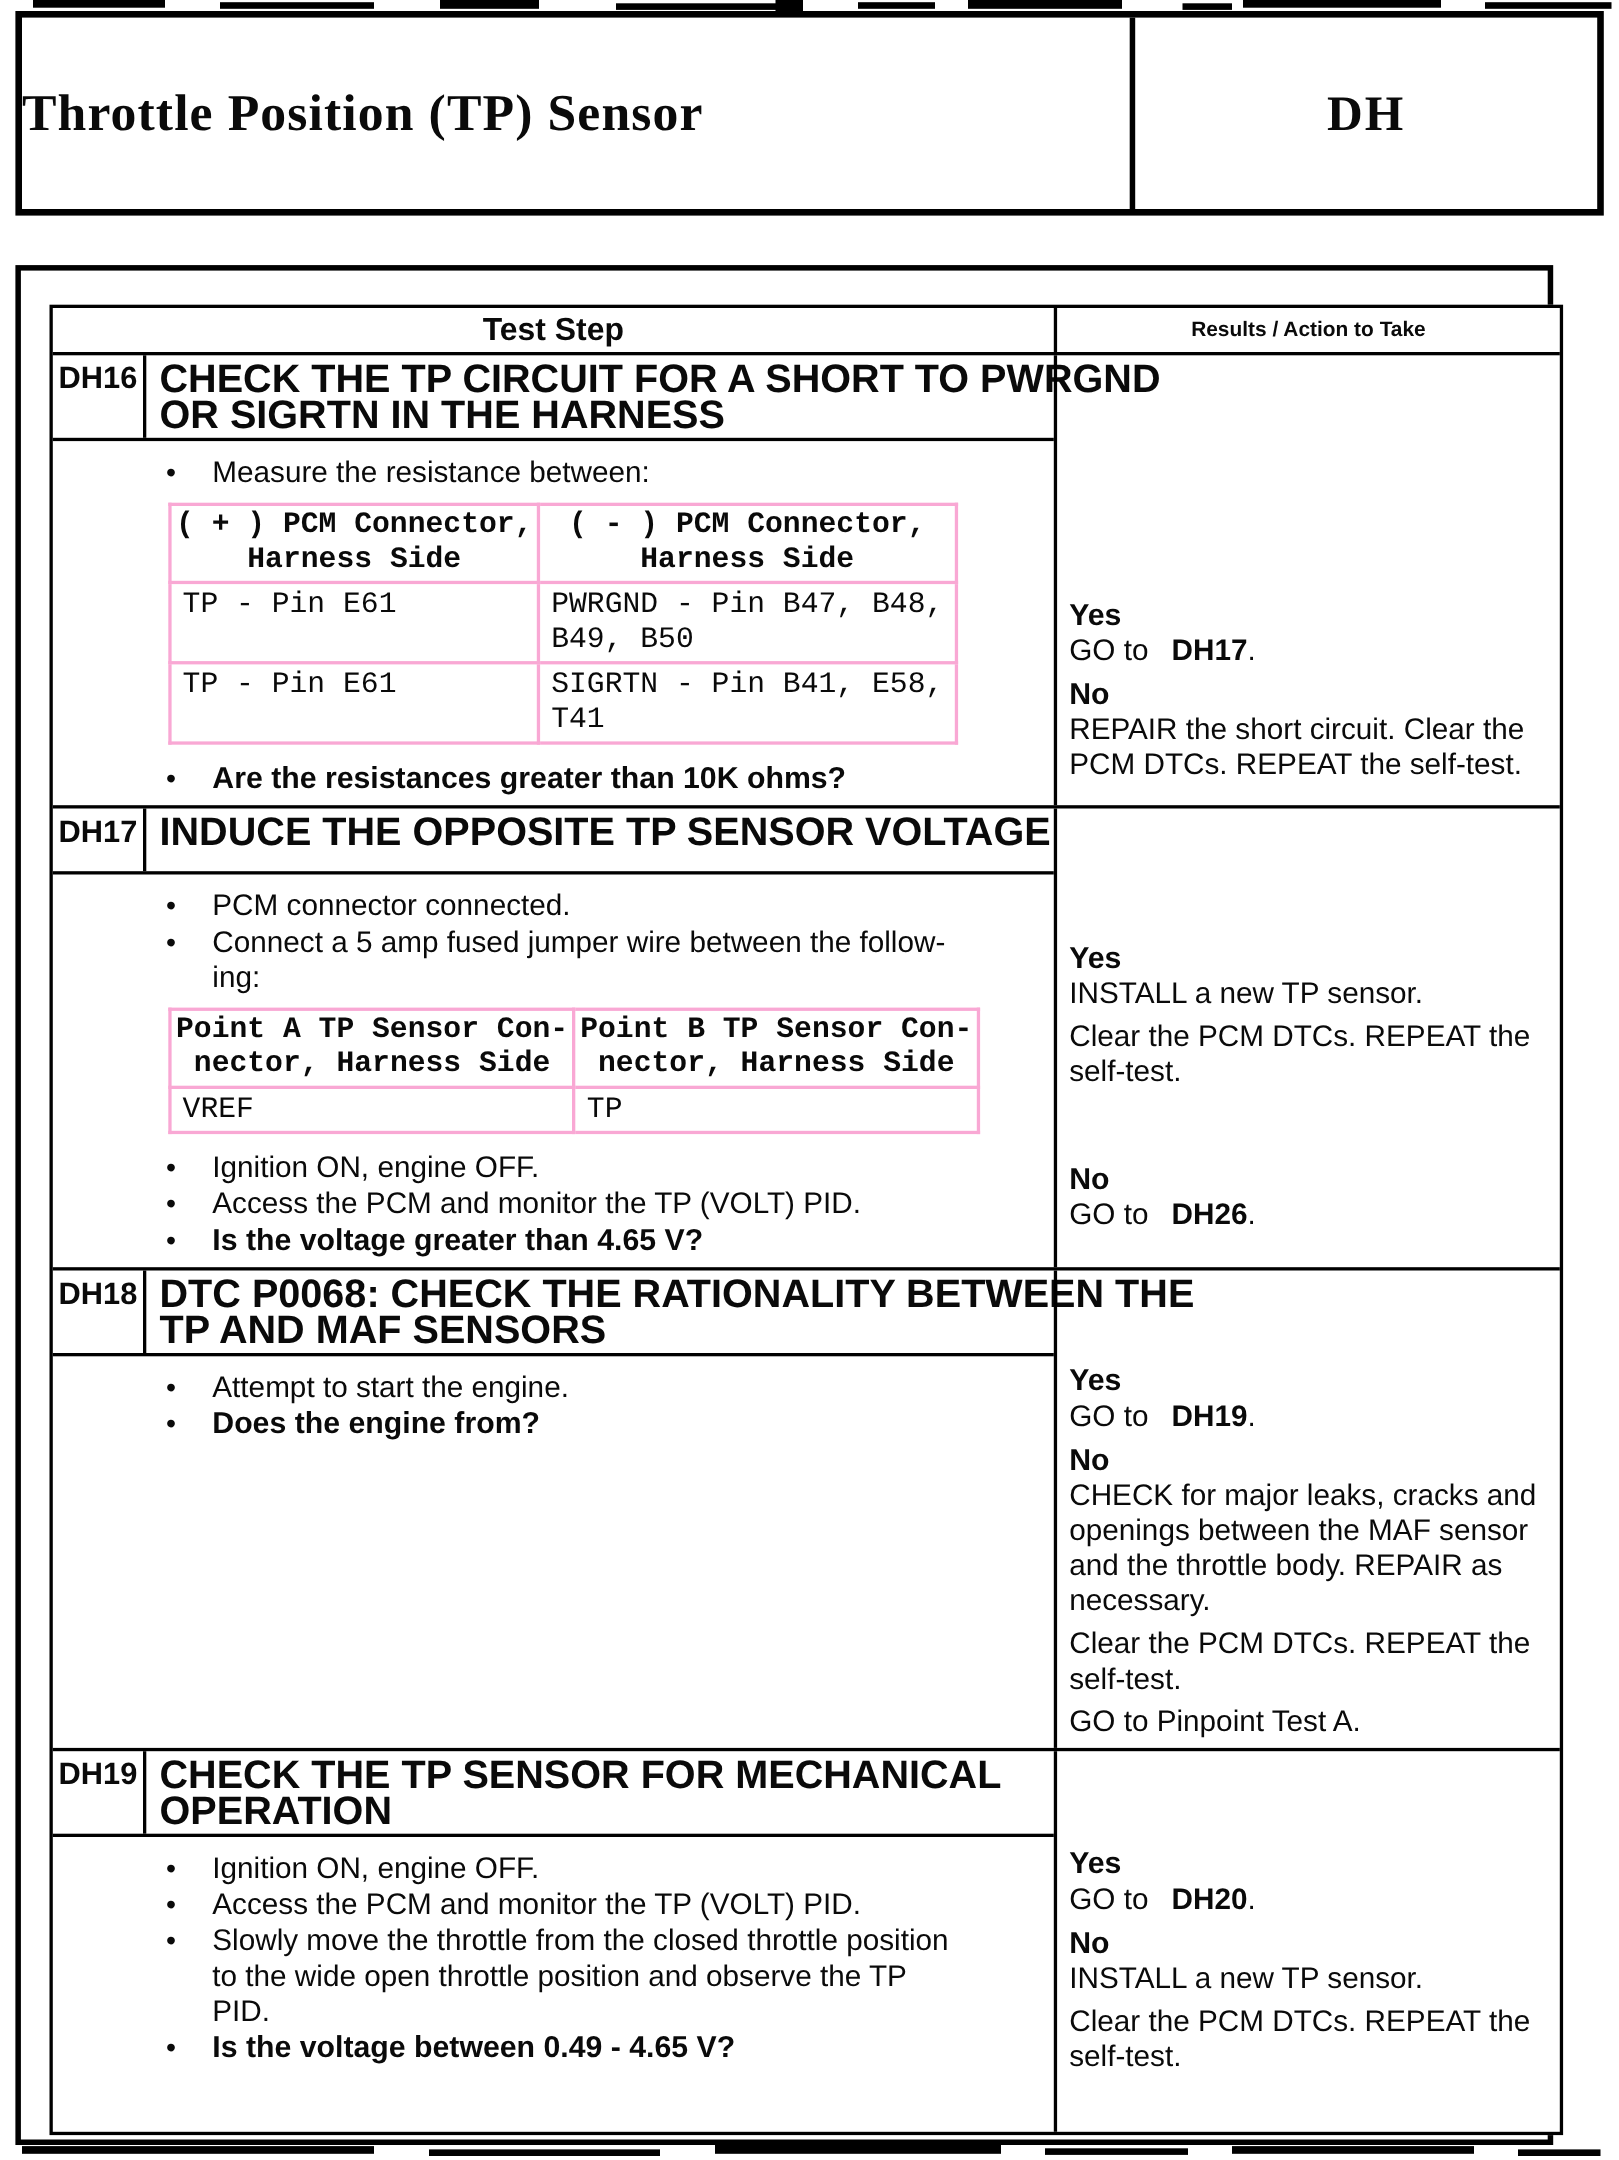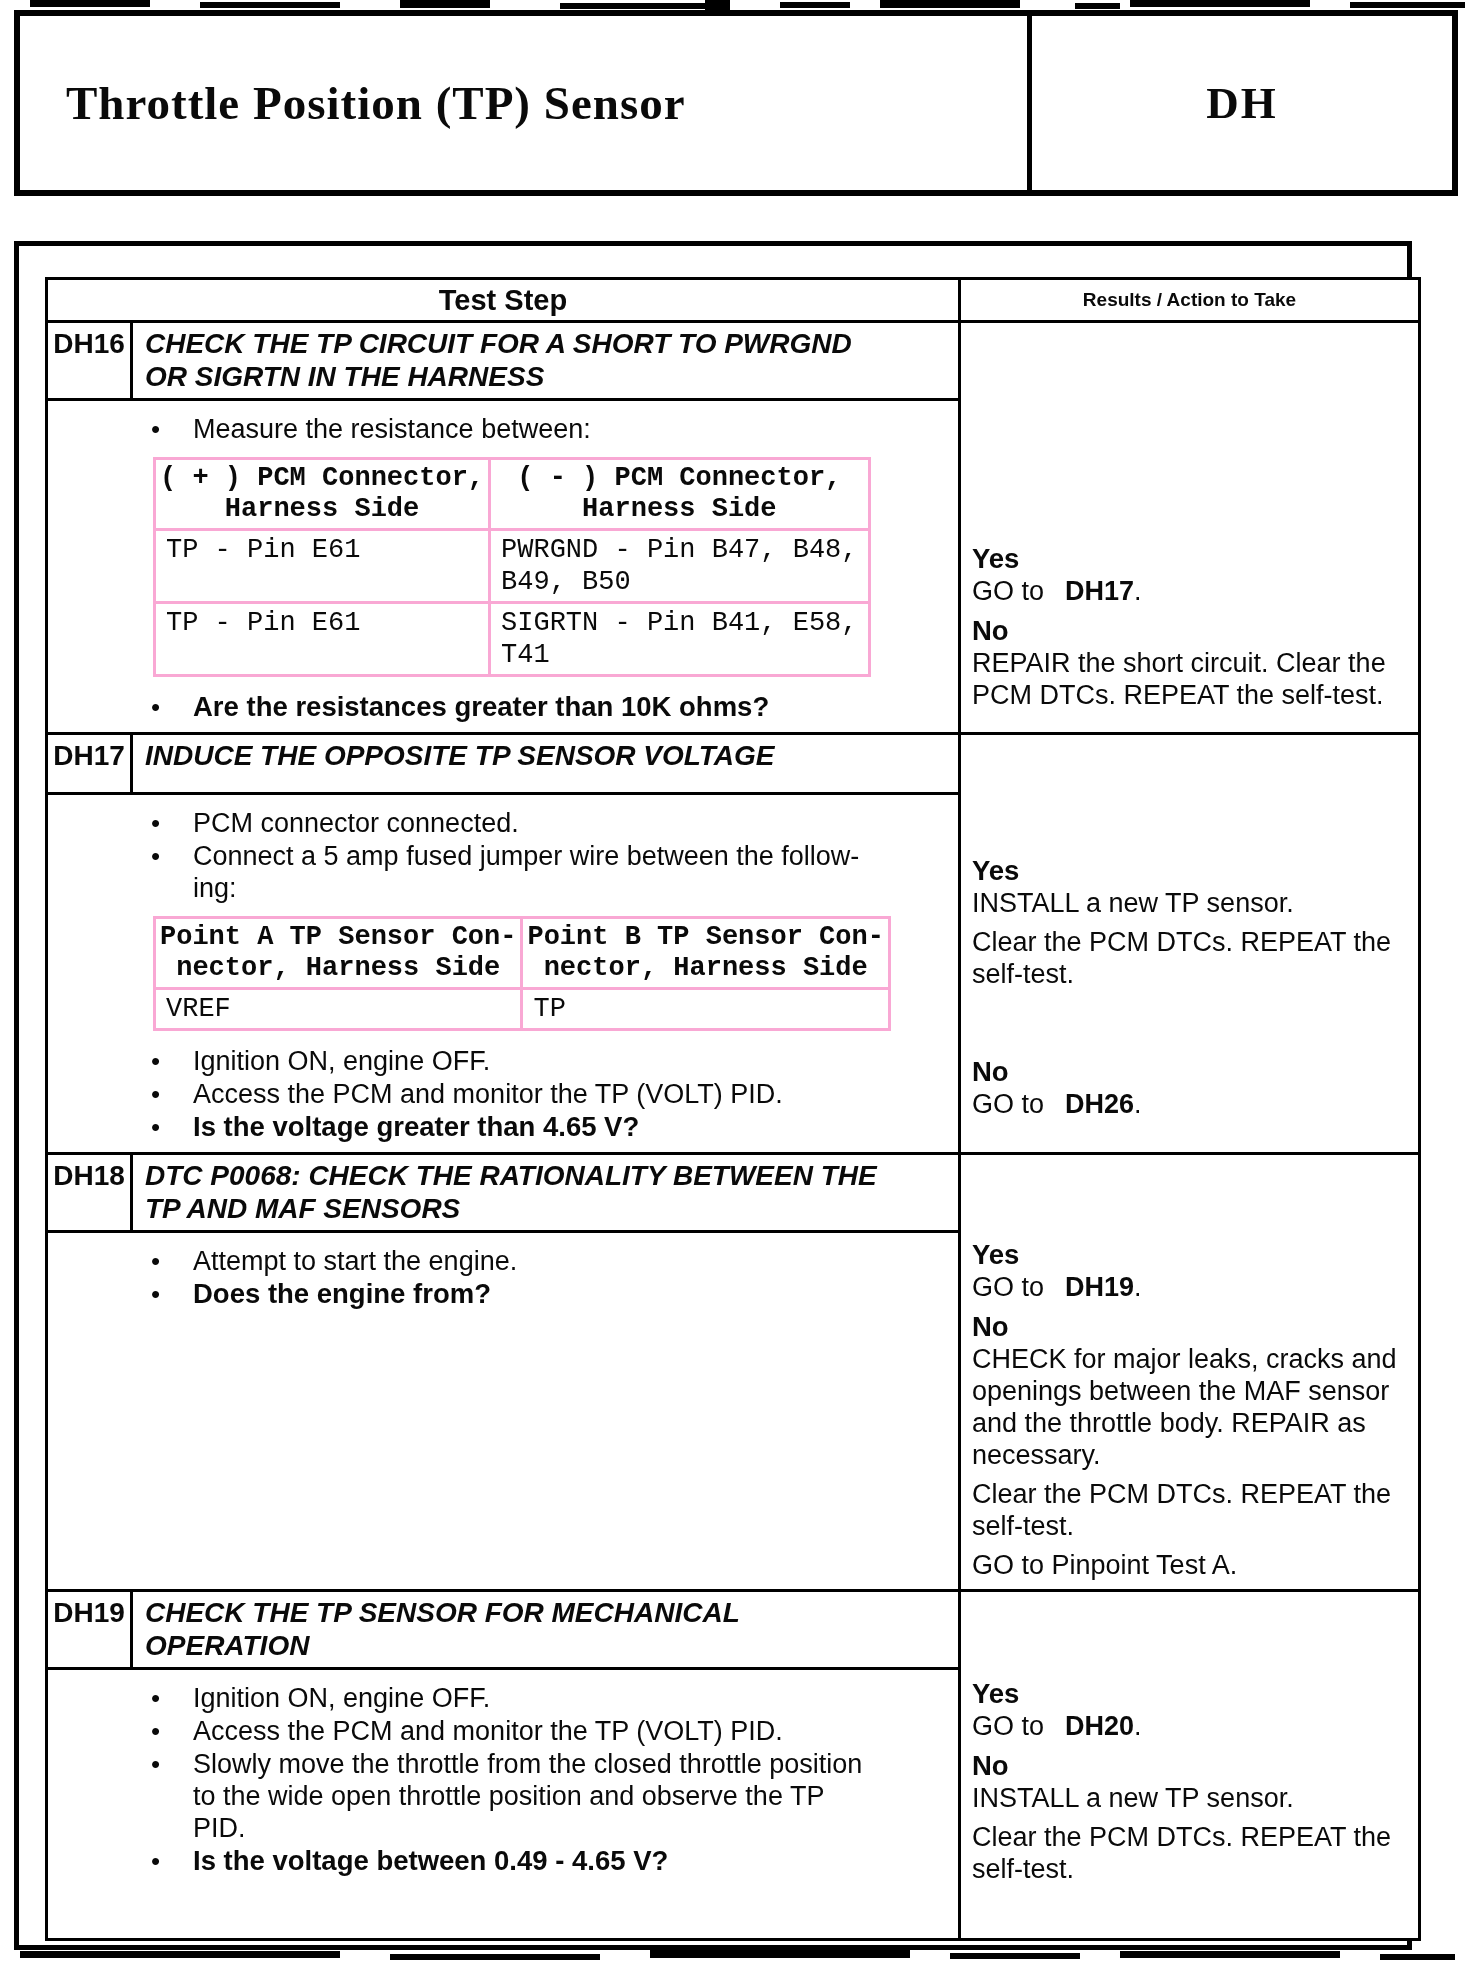--- a/index.html
+++ b/index.html
@@ -7,21 +7,21 @@
     width:1472px;height:1964px;background:#ffffff;position:relative;
     font-family:"Liberation Sans",sans-serif;color:#0a0a0a;overflow:hidden;
   }
   .artifact{position:absolute;background:#000;}
 
   
   .header-box{
     position:absolute;left:14px;top:10px;width:1444px;height:186px;
     border:6px solid #000;box-sizing:border-box;display:flex;background:#fff;
   }
-  .header-title-cell{flex:1;display:flex;align-items:center;padding-left:46px;}
+  .header-title-cell{flex:1;display:flex;align-items:center;}
   .header-title{
     font-family:"Liberation Serif",serif;font-weight:bold;font-size:47px;letter-spacing:1px;
   }
   .header-code-cell{width:420px;border-left:5px solid #000;display:flex;align-items:center;justify-content:center;}
   .header-code{font-family:"Liberation Serif",serif;font-weight:bold;font-size:45px;letter-spacing:2px;text-align:right;}
 
   
   .outer-frame{
     position:absolute;left:14px;top:241px;width:1398px;height:1709px;
     border:5px solid #000;box-sizing:border-box;background:#fff;
@@ -39,22 +39,22 @@
     font-weight:bold;font-size:19px;}
 
   .step-row{display:flex;border-top:3px solid #000;align-items:stretch;}
   .step-left{width:910px;box-sizing:border-box;display:flex;flex-direction:column;}
   .step-title-row{display:flex;border-bottom:3px solid #000;}
   .step-id{
     width:85px;box-sizing:border-box;border-right:3px solid #000;flex-shrink:0;
     font-weight:bold;font-size:28px;display:flex;justify-content:center;align-items:flex-start;padding-top:5px;
   }
   .step-title{
-    flex:1;font-weight:bold;font-size:28px;line-height:33px;
-    padding:4px 6px 5px 12px;white-space:pre;font-style:italic;
+    flex:1;font-weight:bold;font-size:36px;line-height:33px;
+    padding:4px 6px 5px 12px;white-space:pre;
   }
   .step-body{padding:12px 0 8px 0;}
   .bullet-item{display:flex;padding-left:103px;margin-bottom:1px;}
   .bullet-dot{width:42px;flex-shrink:0;font-size:26px;line-height:32px;}
   .bullet-text{font-size:27px;line-height:32px;white-space:pre;}
   .bullet-text.bold{font-weight:bold;font-size:27.5px;}
 
   .pin-table{border-collapse:collapse;margin:12px 0 14px 105px;}
   .pin-table th,.pin-table td{border:3px solid #f9a8d4;box-sizing:border-box;width:330px;font-family:Liberation Mono, monospace;}
   .pin-table th{font-weight:bold;font-size:27px;line-height:31px;text-align:center;padding:3px 4px;white-space:pre;}

